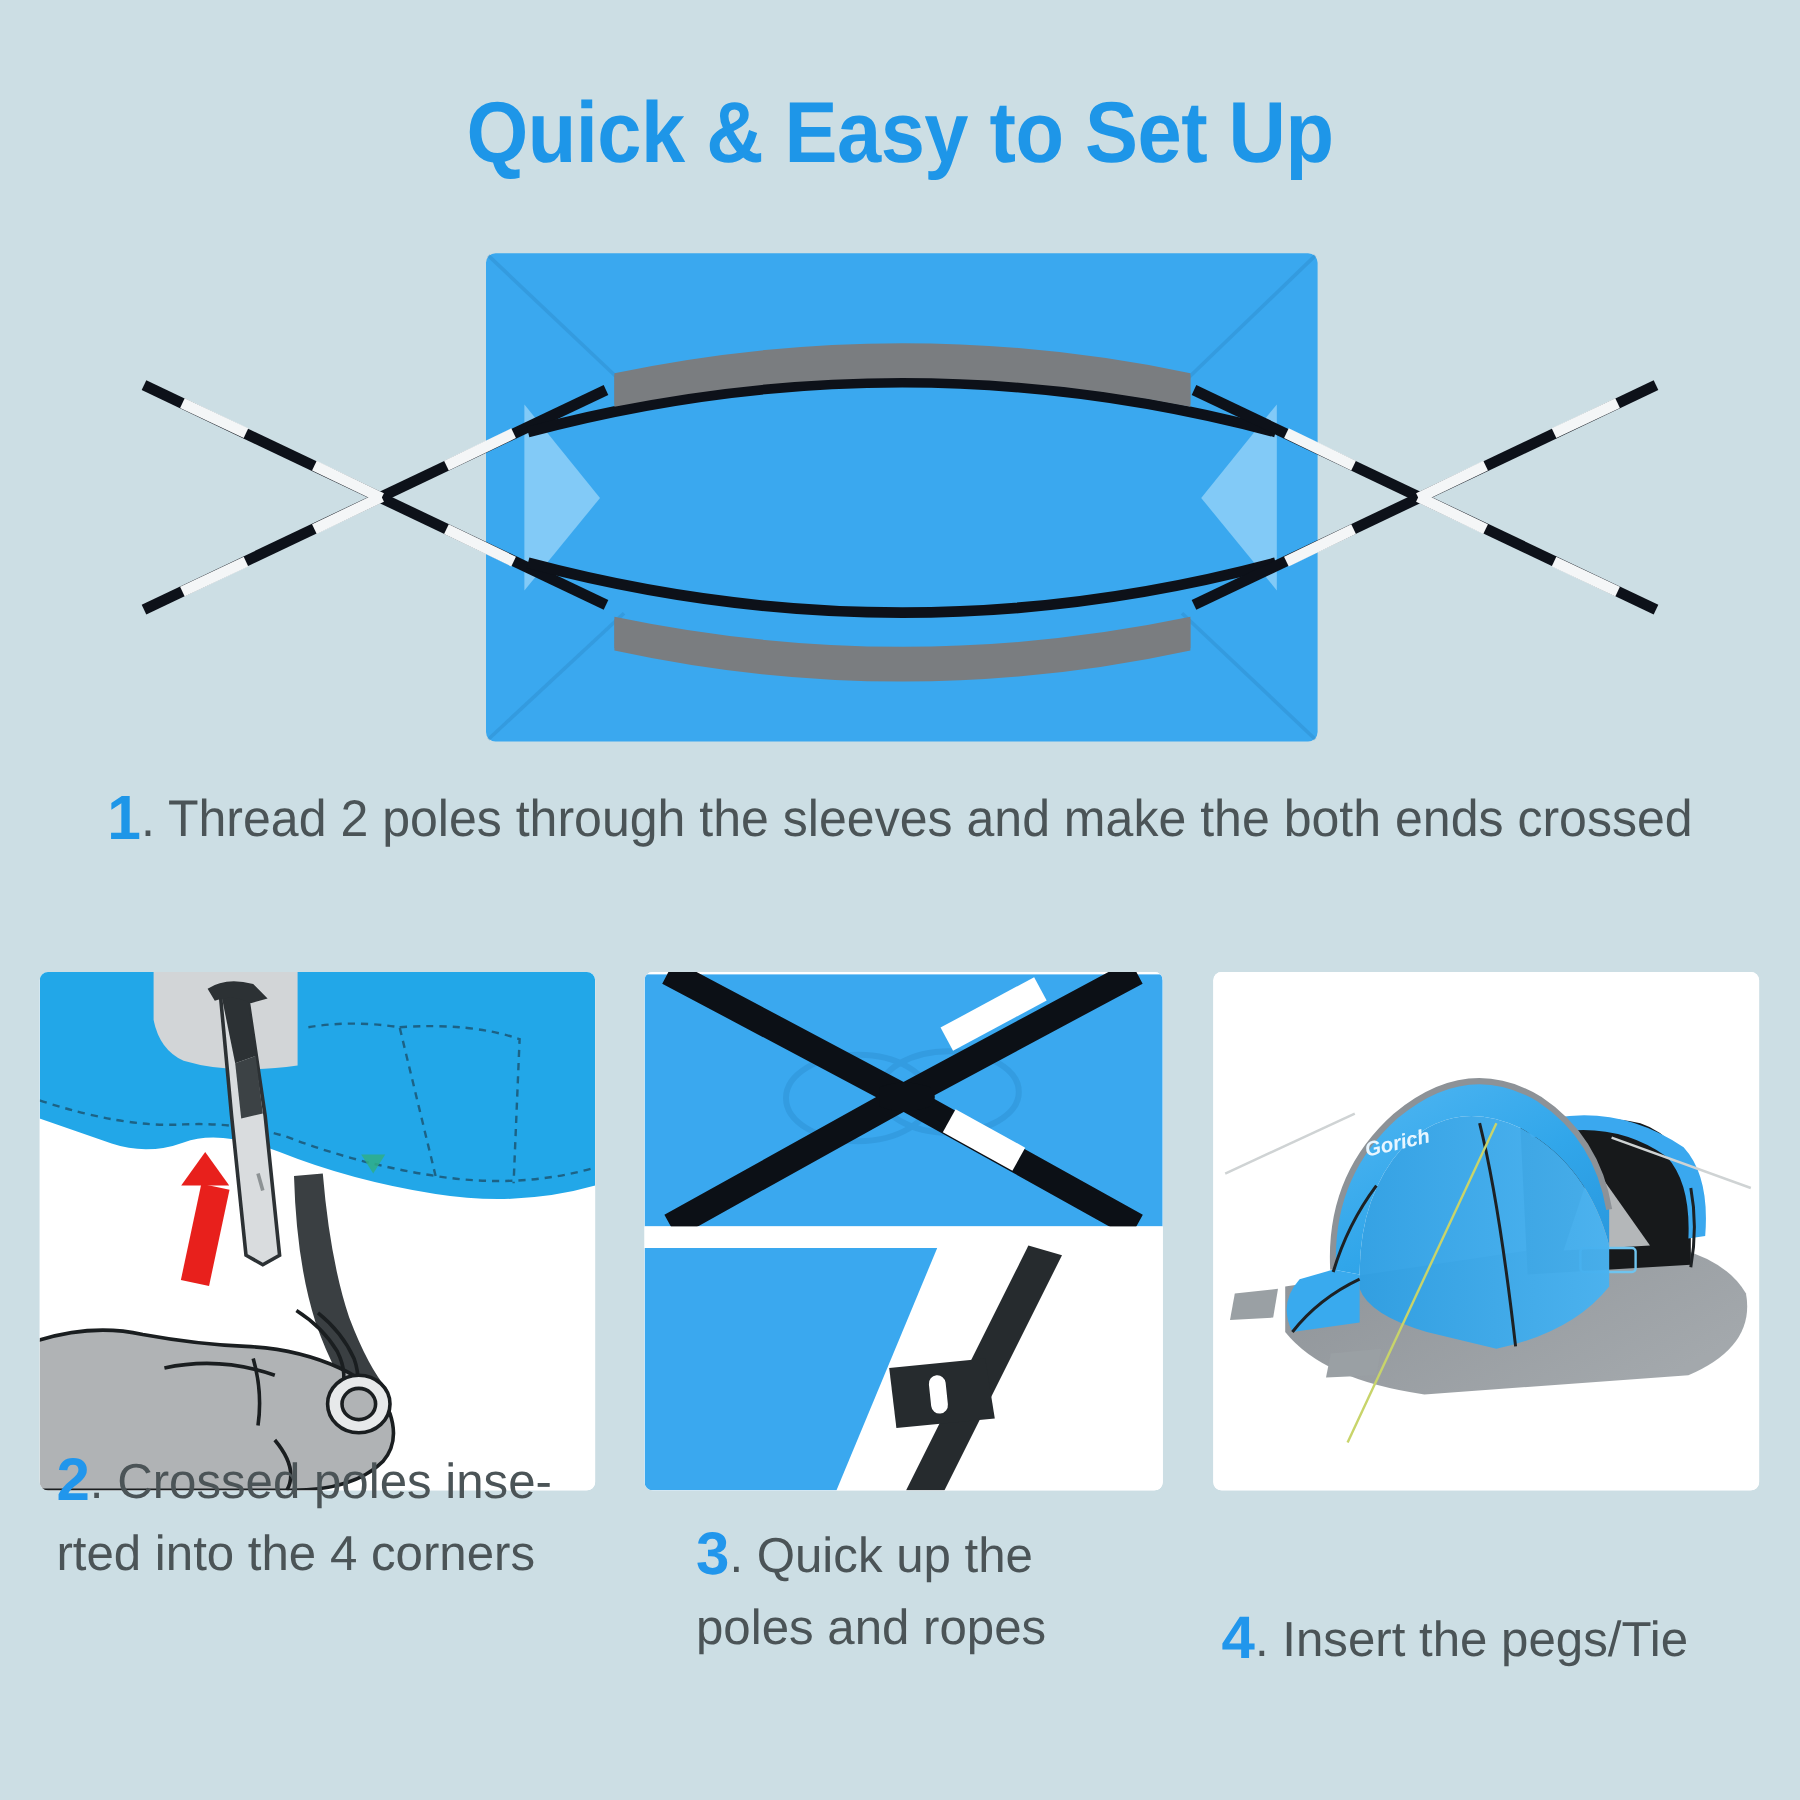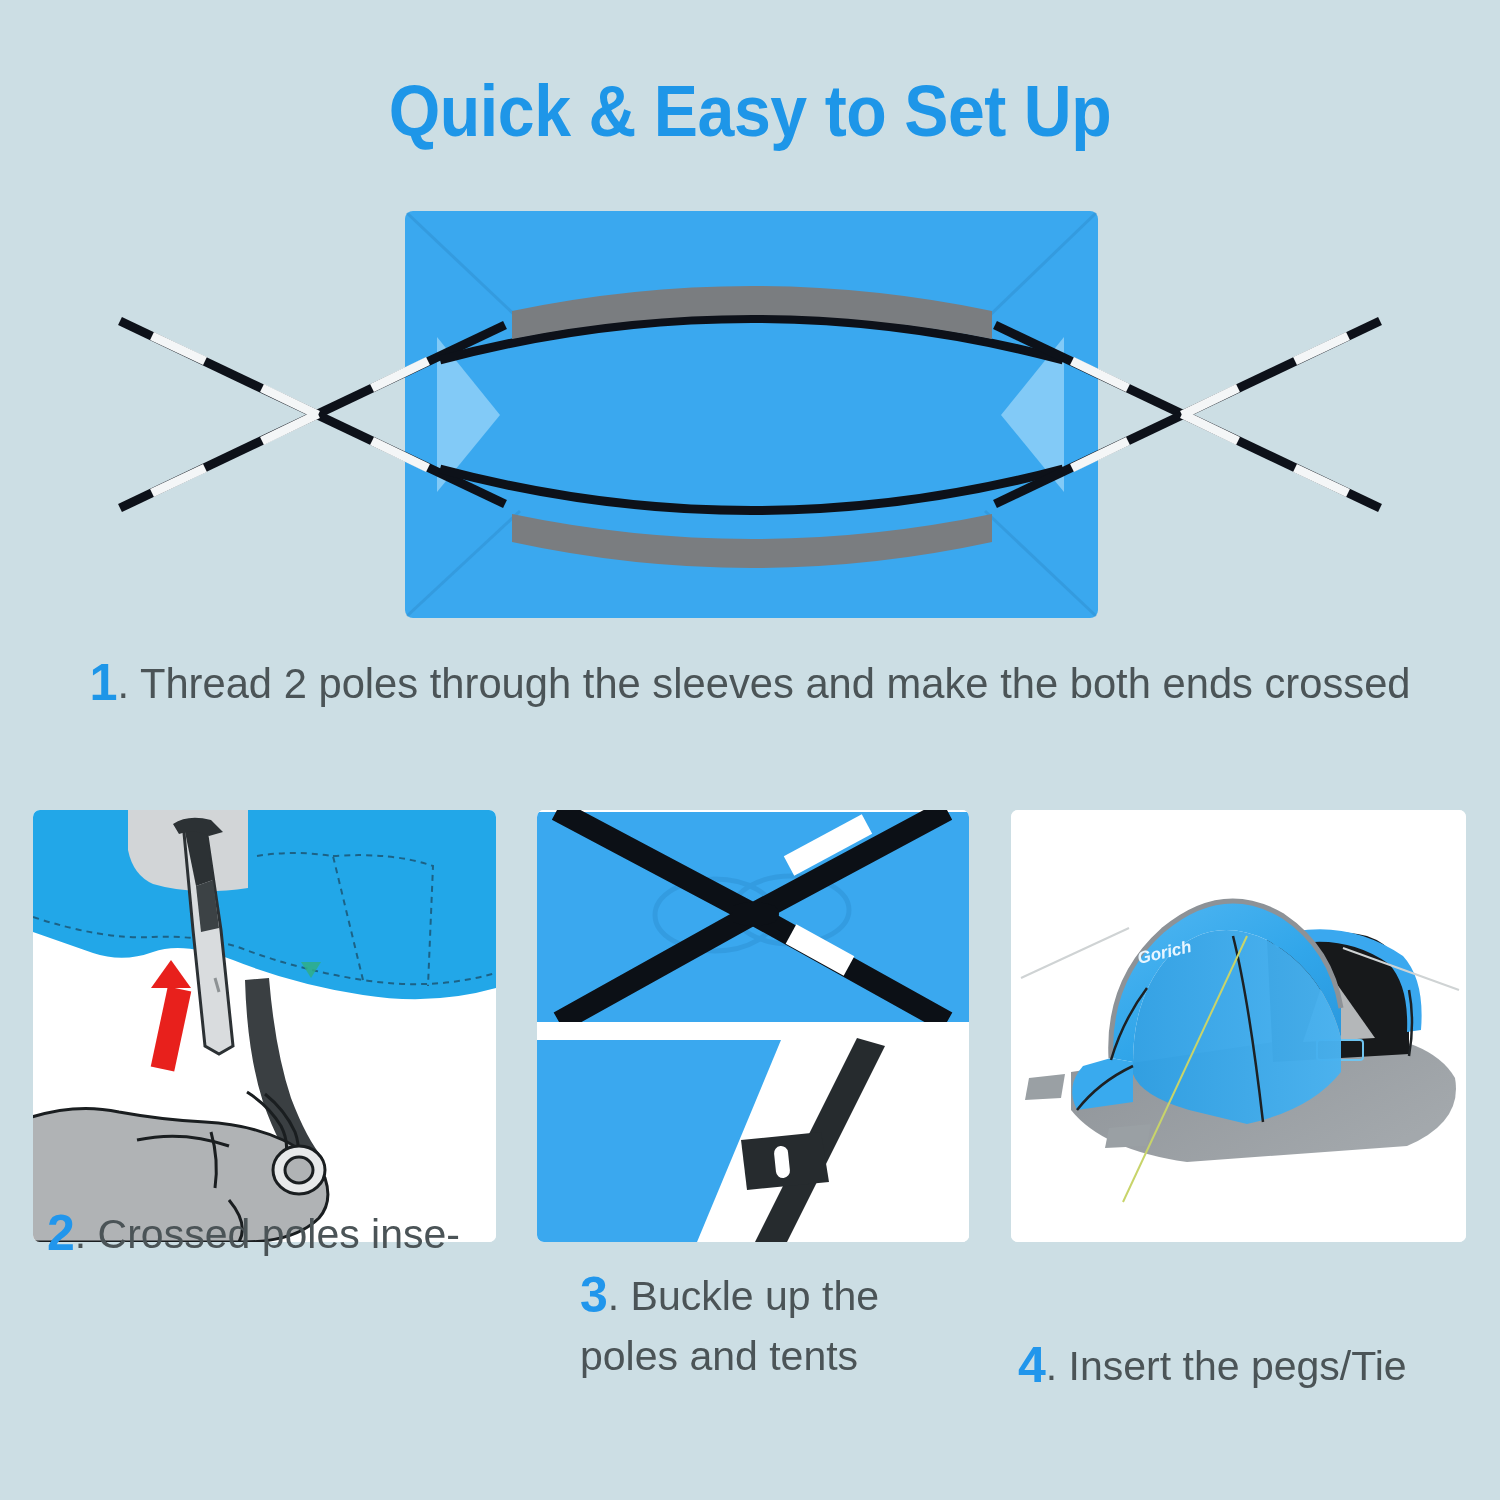--- a/index.html
+++ b/index.html
@@ -314,23 +314,24 @@
 
     <g fill="#9aa0a4">
       <polygon points="18,268 54,264 50,288 14,290"></polygon>
       <polygon points="98,318 140,314 136,336 94,338"></polygon>
     </g>
   </svg>
 </div>
 
 <div class="caption" id="caption-2">
   <span class="num">2</span><span>. </span><span>Crossed poles inse-</span><br>
+  <span>rted into the 4 corners</span>
 </div>
 
 <div class="caption" id="caption-3">
-  <span class="num">3</span><span>. </span><span>Buckle up the</span><br>
-  <span>poles and tents</span>
+  <span class="num">3</span><span>. </span><span>Quick up the</span><br>
+  <span>poles and ropes</span>
 </div>
 
 <div class="caption" id="caption-4">
   <span class="num">4</span><span>. </span><span>Insert the pegs/Tie</span><br>
   <br>
 </div>
 
 </body></html>

